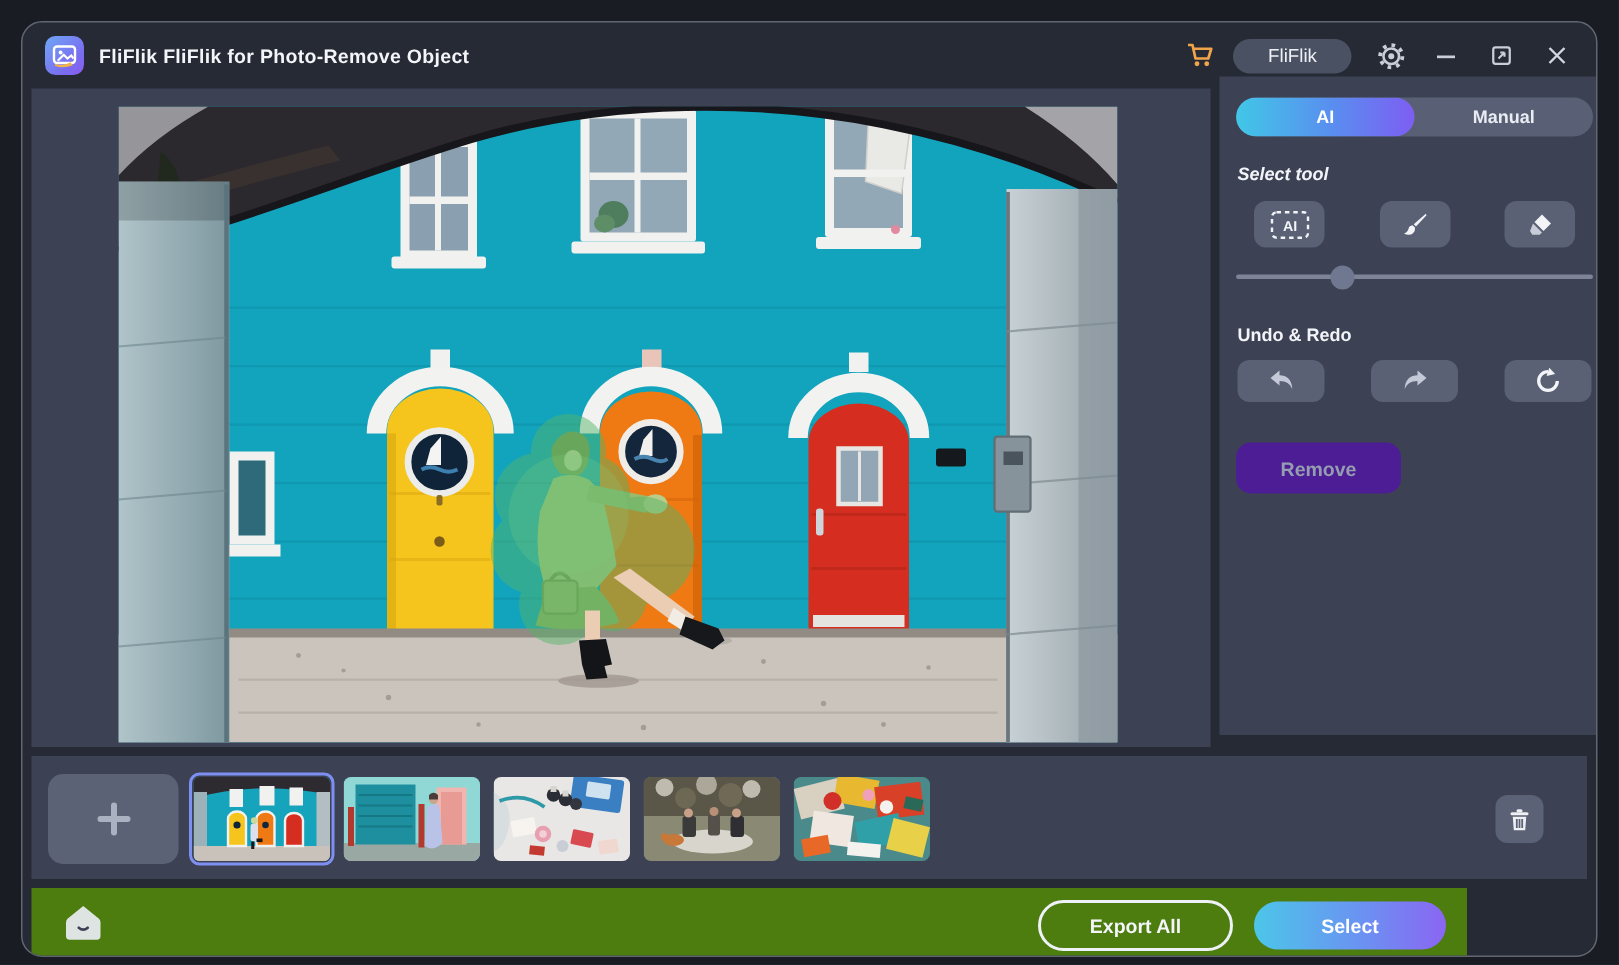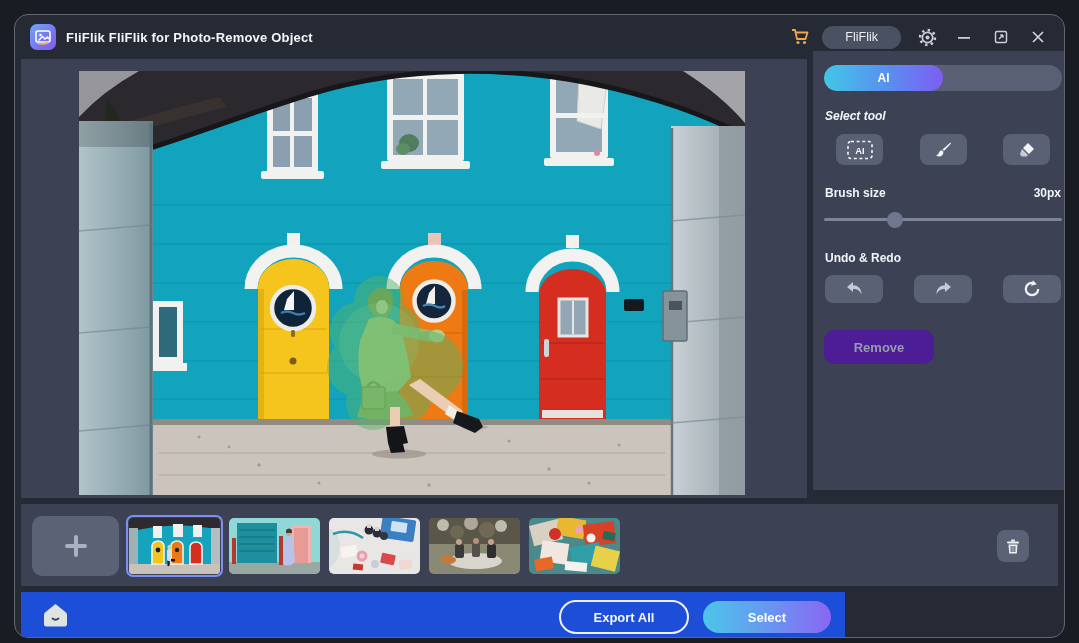--- a/index.html
+++ b/index.html
@@ -19,21 +19,21 @@
   .appicon{width:26px;height:26px;border-radius:7px;background:linear-gradient(135deg,#6fa7f5 0%,#7a6cf0 70%,#8a5cf0 100%);display:flex;align-items:center;justify-content:center;flex:0 0 auto;}
   .apptitle{margin-left:10px;font-size:13px;font-weight:bold;color:#f3f5f8;letter-spacing:.2px;}
   .tb-spacer{flex:1;}
   .tb-icon{display:flex;align-items:center;justify-content:center;width:22px;height:22px;margin-left:15px;flex:0 0 auto;}
   .register-btn{margin-left:11px;height:23px;padding:0 23px;border-radius:12px;background:#4a5162;color:#eef0f4;font-size:12.5px;display:flex;align-items:center;flex:0 0 auto;}
   
   .canvas{position:absolute;left:6px;top:44px;width:786px;height:439px;background:#3c4254;}
   .mainimg{position:absolute;left:58px;top:12px;width:666px;height:424px;}
   .panel{position:absolute;left:798px;top:36px;width:260px;height:439px;background:#3c4254;padding:14px 11px;box-sizing:border-box;}
   .thumbrow{position:absolute;left:6px;top:489px;width:1037px;height:82px;background:#3c4254;}
-  .footer{position:absolute;left:6px;top:577px;width:824px;height:46px;background:#1d4ed8;}
+  .footer{position:absolute;left:6px;top:577px;width:957px;height:46px;background:#4d7c0f;}
   
   .seg{height:26px;border-radius:13px;background:#596075;display:flex;overflow:hidden;}
   .seg-ai{width:50%;border-radius:13px;background:linear-gradient(90deg,#41c7e7 0%,#5a8df0 55%,#7d5ef2 100%);color:#fff;font-size:12px;font-weight:bold;display:flex;align-items:center;justify-content:center;}
   .seg-manual{flex:1;color:#e9ecf2;font-size:12px;font-weight:bold;display:flex;align-items:center;justify-content:center;}
   .plabel{color:#f2f4f8;font-size:12px;font-weight:bold;}
   .lbl-selecttool{margin:18px 1px 0;font-style:italic;}
   .toolbtns{margin-top:11px;display:flex;justify-content:space-between;padding:0 12px;}
   .toolbtn{width:47px;height:31px;border-radius:8px;background:#5a6175;display:flex;align-items:center;justify-content:center;}
   .brushrow{margin-top:21px;display:flex;justify-content:space-between;align-items:baseline;padding:0 1px;}
   .slider{position:relative;margin-top:12px;height:15px;}
@@ -272,20 +272,21 @@
           <rect x="584" y="220" width="24" height="50" rx="2" fill="#87939b" stroke="#626d75" stroke-width="1.5"></rect>
           <rect x="590" y="230" width="13" height="9" fill="#4a545c"></rect>
         </g>
       </svg>
     </div>
   </div>
 
   <div class="panel">
     <div class="seg">
       <div class="seg-ai">AI</div>
+      <div class="seg-manual">Manual</div>
     </div>
 
     <div class="plabel lbl-selecttool">Select tool</div>
 
     <div class="toolbtns">
       <div class="toolbtn">
         <svg width="28" height="22" viewBox="0 0 28 22">
           <rect x="2" y="2.5" width="24" height="17" rx="3" fill="none" stroke="#f2f4f8" stroke-width="1.6" stroke-dasharray="3 2.6"></rect>
           <text x="14" y="15" text-anchor="middle" font-size="9.5" font-weight="bold" fill="#f2f4f8" font-family="Liberation Sans, sans-serif">AI</text>
         </svg>
@@ -297,24 +298,20 @@
         </svg>
       </div>
       <div class="toolbtn">
         <svg width="20" height="20" viewBox="0 0 20 20">
           <path d="M11 3 L17 9 L12 14 L6 8 Z" fill="#f2f4f8"></path>
           <path d="M5 9 L11 15 L9.5 16.5 L4.5 16.5 L3 14 Z" fill="#c7ccd8"></path>
         </svg>
       </div>
     </div>
 
-    <div class="brushrow">
-      <div class="plabel">Brush size</div>
-      <div class="plabel">30px</div>
-    </div>
     <div class="slider">
       <div class="track"></div>
       <div class="thumb"></div>
     </div>
 
     <div class="plabel lbl-undo">Undo &amp; Redo</div>
     <div class="undobtns">
       <div class="undobtn">
         <svg width="19" height="16" viewBox="0 0 19 16">
           <path d="M8 1 L2 6 L8 11 V8 C12.5 8 15 9.8 16.5 13.5 C16.5 7 12.5 4.2 8 4.2 Z" fill="#c3c9d6"></path>

